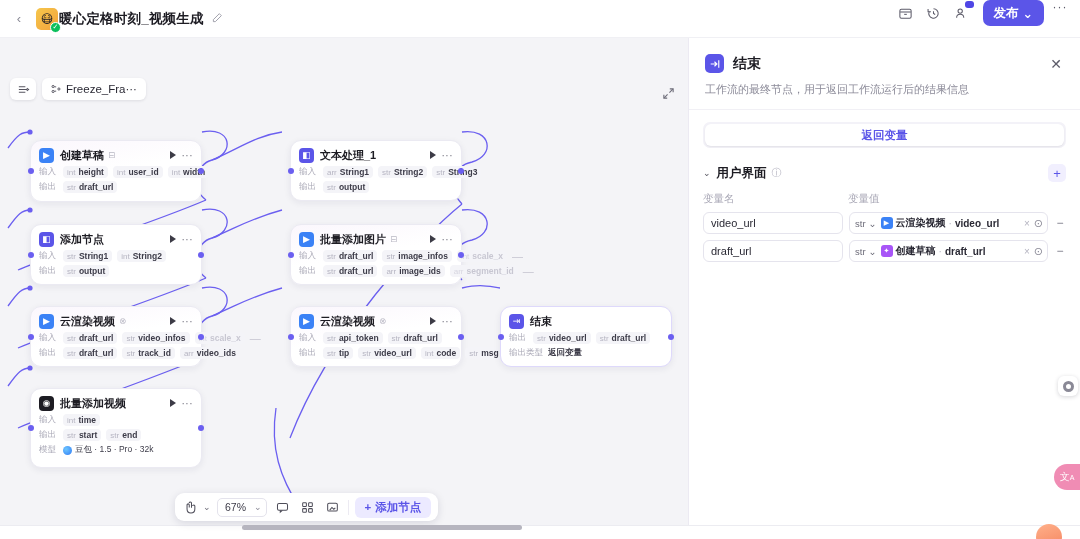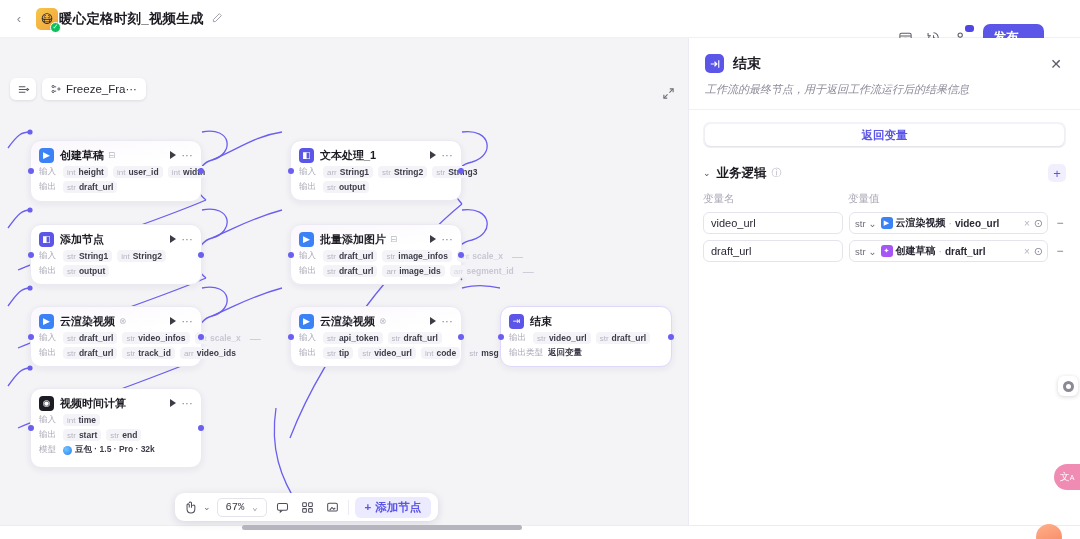--- a/index.html
+++ b/index.html
@@ -21,21 +21,21 @@
        background:#0bbf5b;border:1.5px solid #fff; display:flex;align-items:center;justify-content:center;color:#fff;font-size:7px;}
   .app-title { margin-left:1px; font-size:13.5px; font-weight:bold; color:#1d1c23; letter-spacing:.2px;}
   .edit-ic { margin-left:8px; color:#9a9aa6; font-size:11px; cursor:pointer;}
 
   .seg-wrap { position:absolute; left:456px; top:7px; height:24px; background:#eeedf4; border-radius:13px; display:flex; padding:2px; }
   .seg { height:20px; padding:0 12px; border-radius:11px; display:flex;align-items:center;gap:4px;
          font-size:11.5px; color:#7b7a8a; cursor:pointer; }
   .seg.active { background:#fff; color:#1d1c23; font-weight:bold; box-shadow:0 1px 2px rgba(0,0,0,.07);}
   .seg svg { display:block; }
 
-  .tb-right { position:absolute; right:8px; top:0; height:50px; display:flex; align-items:flex-end; gap:2px;}
+  .tb-right { position:absolute; right:8px; top:0; height:50px; display:flex; align-items:flex-start; gap:2px;}
   .tb-ic { width:26px;height:26px;border-radius:6px;display:flex;align-items:center;justify-content:center;color:#5c5b69;cursor:pointer;position:relative;}
   .tb-ic .dot { position:absolute; top:1px; right:1px; width:9px;height:7px;border-radius:3px;background:#4f46e5;}
   .pub-btn { height:26px; background:#5b55e8; color:#fff; font-size:12.5px; font-weight:bold;
       border-radius:7px; padding:0 11px; display:flex;align-items:center;gap:4px;margin-left:6px;cursor:pointer;}
   .dots { width:24px;text-align:center;color:#5c5b69;cursor:pointer;letter-spacing:1px;margin-left:2px;}
 
   
   .canvas { position:absolute; left:0; top:38px; width:688px; height:487px; background:#f4f4f7; overflow:hidden;}
   .canvas-inner{position:absolute;inset:0;}
   .crumb-bar { position:absolute; left:10px; top:40px; display:flex; gap:6px; z-index:6;}
@@ -63,51 +63,51 @@
 
   .n-row { display:flex; align-items:center; padding:3px 8px 0 8px; gap:5px; }
   .n-row:last-child { padding-bottom:7px; }
   .n-lab { font-size:8.5px; color:#a9a8b6; flex:none; width:19px;}
   .pill { display:inline-flex; align-items:center; gap:3px; background:#f4f4f8; border-radius:4px;
       padding:1px 4px; font-size:8.5px; color:#3d3c49; font-weight:bold; white-space:nowrap;}
   .pill .ty { color:#b6b5c2; font-weight:normal; font-size:8px;}
   .pill.faded { color:#c8c7d2; }
   .pill.faded .ty{color:#d7d6e0;}
   .minus { margin-left:auto; color:#c4c3d0; font-size:11px; line-height:1; }
-  .n-row.model .mdl { display:flex;align-items:center;gap:3px;font-size:8.5px;color:#3d3c49;font-weight:bold;}
+  .n-row.model .mdl { display:flex;align-items:center;gap:3px;font-size:8.5px;color:#3d3c49;font-weight:normal;}
   .bluedrop { width:9px;height:9px;border-radius:50%;
       background:radial-gradient(circle at 35% 35%,#6ec6ff,#2f7bf5); flex:none;}
   .skill-txt { font-size:8.5px;color:#c0bfcb; }
 
   .port { position:absolute; width:6px;height:6px;border-radius:50%;background:#6b5ff0;top:50%;margin-top:-3px;z-index:4;}
   .port.l { left:-3px; }
   .port.r { right:-3px; }
 
   
   .bottom-wrap { position:absolute; left:175px; top:493px; display:flex; gap:8px; z-index:8;}
   .bt-group { height:28px; background:#fff; border-radius:9px; box-shadow:0 2px 8px rgba(25,22,60,.13);
       display:flex; align-items:center; padding:0 7px; gap:6px;}
   .bt-ic { width:19px;height:19px;display:flex;align-items:center;justify-content:center;color:#4e4d59;cursor:pointer;border-radius:4px;}
   .zoom-sel { height:19px;border:1px solid #e4e3ec;border-radius:5px;display:flex;align-items:center;
-      justify-content:center;padding:0 4px;min-width:50px;font-size:10.5px;color:#3d3c49;cursor:pointer;gap:8px;font-family:Liberation Mono, monospace;}
+      justify-content:flex-end;padding:0 4px;min-width:50px;font-size:10.5px;color:#3d3c49;cursor:pointer;gap:8px;}
   .vsep { width:1px;height:15px;background:#eceaf2;}
   .addnode { height:21px;background:#eceaff;border-radius:6px;display:flex;align-items:center;gap:4px;
       padding:0 10px;color:#5b55e8;font-size:11.5px;font-weight:bold;cursor:pointer;}
   .runbtn { height:22px;background:#18aa3c;border-radius:6px;display:flex;align-items:center;gap:5px;padding:0 11px;
       color:#fff;font-size:11.5px;font-weight:bold;cursor:pointer;}
   .runbtn .tri{width:0;height:0;border-left:6px solid #fff;border-top:4px solid transparent;border-bottom:4px solid transparent;}
   .hscroll { position:absolute; left:242px; top:525px; width:280px;height:5px;background:#b6b5bf;border-radius:3px; z-index:8; cursor:pointer;}
 
   
   .panel { position:absolute; left:688px; top:38px; width:392px; height:487px; background:#fff; border-left:1px solid #eceaf2;}
   .p-head { display:flex; align-items:center; padding:16px 16px 0 16px; }
   .p-ic { width:19px;height:19px;border-radius:5px;background:#5b55e8;display:flex;align-items:center;justify-content:center;flex:none;}
   .p-title { margin-left:9px; font-size:14px; font-weight:bold; color:#1d1c23;}
   .p-close { margin-left:auto; color:#5c5b69; font-size:14px; cursor:pointer; width:16px;text-align:center;}
-  .p-desc { padding:9px 16px 12px 16px; font-size:11px; color:#8b8a98; border-bottom:1px solid #f1f0f5;font-style:italic;}
+  .p-desc { padding:9px 16px 12px 16px; font-size:11px; color:#8b8a98; border-bottom:1px solid #f1f0f5;}
   .p-seg { margin:12px 14px 0 14px; height:26px; background:#f3f2f8; border-radius:7px; display:flex; padding:2px;}
   .p-seg .ps { flex:1; display:flex;align-items:center;justify-content:center; font-size:11.5px; color:#5c5b69; border-radius:6px;cursor:pointer;}
   .p-seg .ps.active { background:#fff; color:#5b55e8; font-weight:bold; box-shadow:0 1px 2px rgba(0,0,0,.07);}
   .sec-head { display:flex;align-items:center; margin:16px 14px 0 14px; }
   .sec-chev { color:#55545f; font-size:9px; margin-right:6px;}
   .sec-title { font-size:12.5px; font-weight:bold; color:#1d1c23;}
   .sec-info { margin-left:5px; color:#b5b4c1; font-size:10px;}
   .sec-add { margin-left:auto; width:18px;height:18px;border-radius:5px;background:#f1effe;color:#5b55e8;
       display:flex;align-items:center;justify-content:center;font-size:13px;cursor:pointer;}
   .vh { display:flex; margin:10px 14px 0 14px; font-size:10.5px; color:#a9a8b6;}
@@ -347,21 +347,21 @@
                 <span class="ty">arr</span>
                 <span>video_ids</span>
               </span>
             </div>
           </div>
           <div class="node" style="left: 30px; top: 350px; width: 172px; min-height: 80px;">
             <div class="port l"></div>
             <div class="port r"></div>
             <div class="node-head">
               <span class="n-ic" style="background:#1d1c23;color:#fff;font-size:9px;">◉</span>
-              <span class="n-title">视频时间计算</span>
+              <span class="n-title">批量添加视频</span>
               <span class="n-head-r">
                 <span class="play-tri"></span>
                 <span class="mini-dots">···</span>
               </span>
             </div>
             <div class="n-row">
               <span class="n-lab">输入</span>
               <span class="pill">
                 <span class="ty">int</span>
                 <span>time</span>
@@ -592,21 +592,21 @@
     <div class="p-desc">工作流的最终节点，用于返回工作流运行后的结果信息</div>
 
     <div class="p-seg">
       <div class="ps active">
         <span>返回变量</span>
       </div>
     </div>
 
     <div class="sec-head">
       <span class="sec-chev">⌄</span>
-      <span class="sec-title">业务逻辑</span>
+      <span class="sec-title">用户界面</span>
       <span class="sec-info">ⓘ</span>
       <span class="sec-add">+</span>
     </div>
 
     <div class="vh">
       <div class="c1">变量名</div>
       <div>变量值</div>
     </div>
 
     <div id="var-rows">

